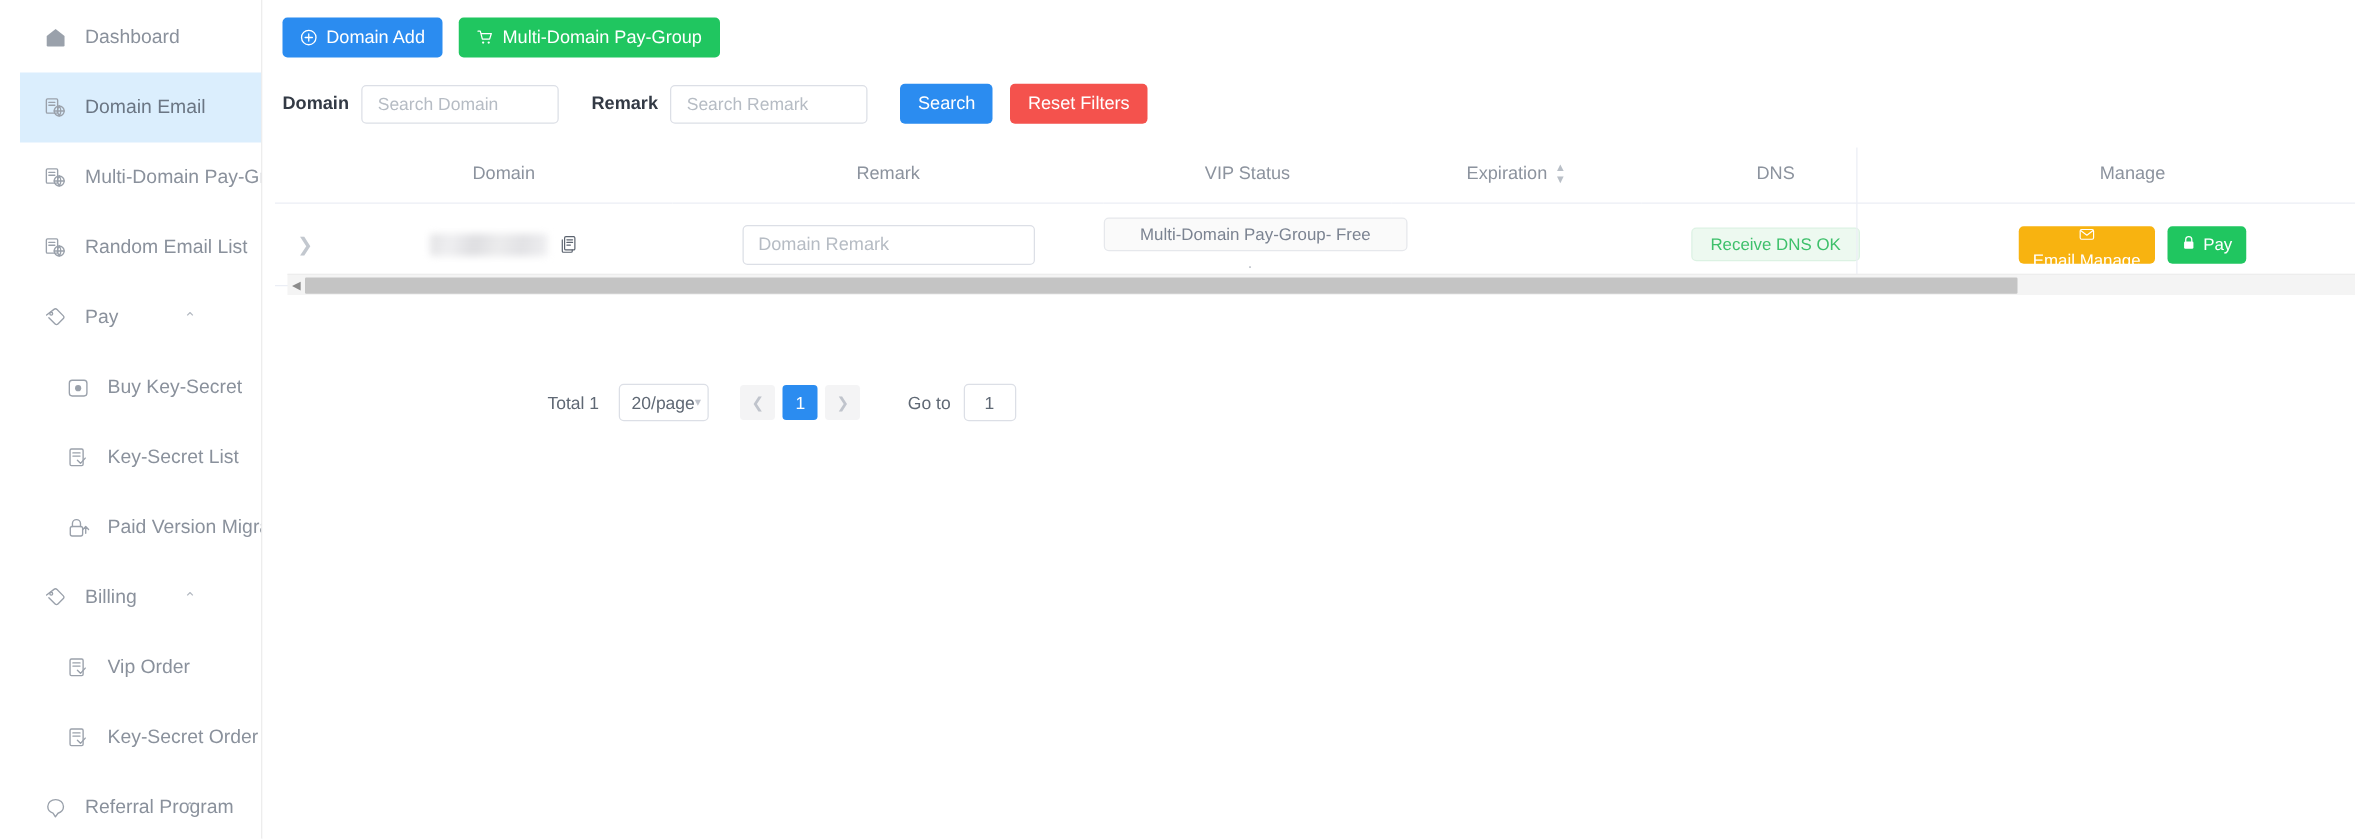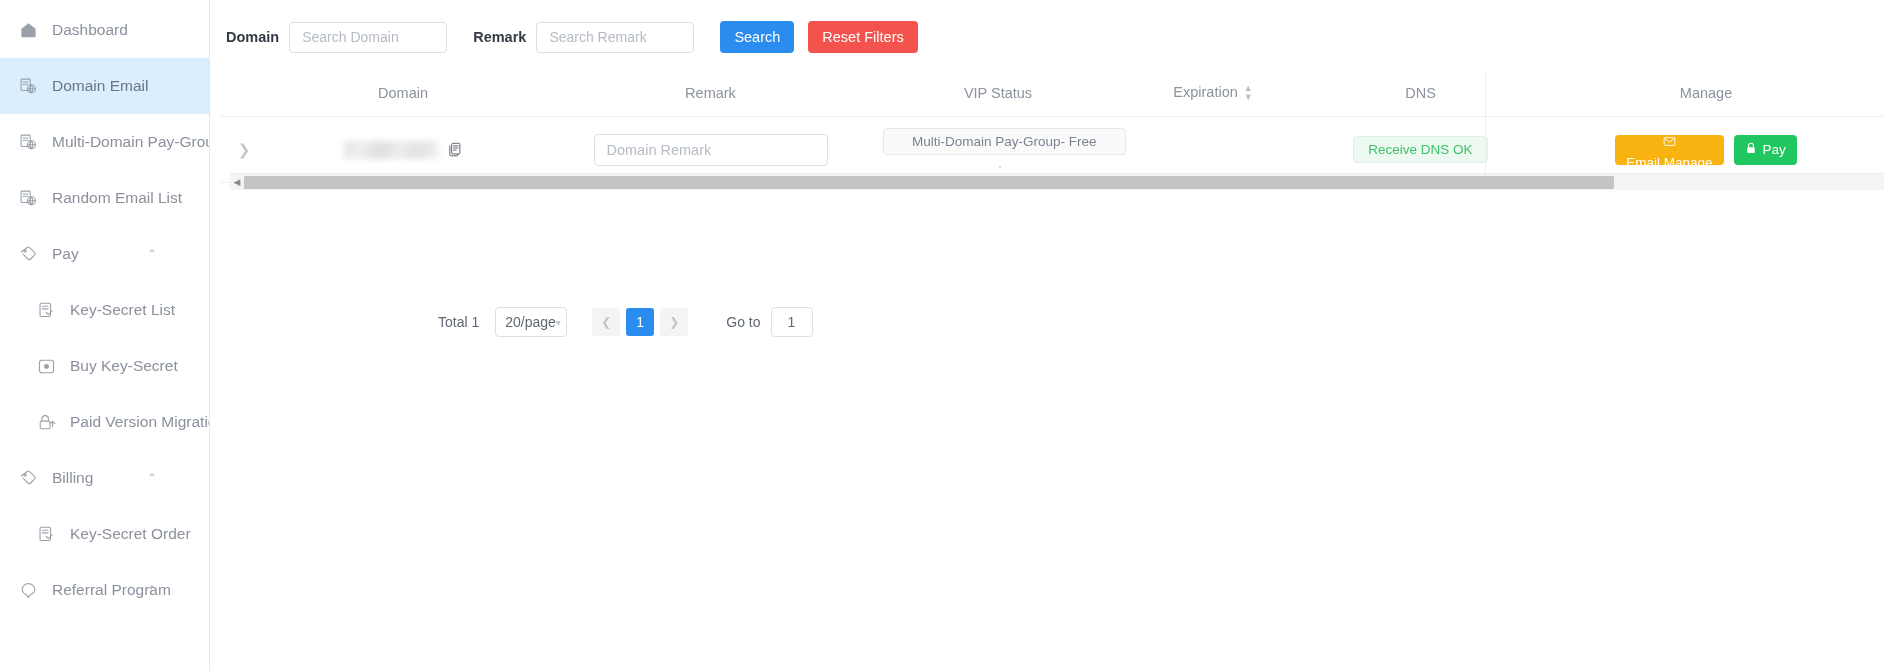--- a/index.html
+++ b/index.html
@@ -26,20 +26,21 @@
   .nav-item {
     display: flex;
     align-items: center;
     height: 56px;
     padding-left: 18px;
     color: #8a919c;
     font-size: 15.5px;
     white-space: nowrap;
     cursor: pointer;
     position: relative;
+    margin-left: 16px;
   }
   .nav-item.active {
     background: #dbeefd;
     color: #6b7684;
   }
   .nav-item .ico {
     width: 20px; height: 20px;
     min-width: 20px;
     margin-right: 14px;
     display: inline-flex;
@@ -410,39 +411,39 @@
               <path d="M2.4 7.4 8.6 2.6a2 2 0 0 1 2.6.2l5.3 5.3a1.6 1.6 0 0 1 0 2.3l-4.6 4.6a1.6 1.6 0 0 1-2.3 0L4.3 9.7" stroke="currentColor" fill="none" stroke-width="1.15" stroke-linecap="round" stroke-linejoin="round"></path>
               <circle cx="6.3" cy="6.3" r="1.2" stroke="currentColor" fill="none" stroke-width="1.15" stroke-linecap="round" stroke-linejoin="round"></circle>
             </svg>
           </span>
           <span class="label">Pay</span>
           <span class="caret">⌃</span>
         </div>
         <div class="nav-item sub">
           <span class="ico">
             <svg width="19" height="19" viewBox="0 0 20 20">
+              <rect x="2.6" y="3.4" width="14.8" height="13.2" rx="2.4" stroke="currentColor" fill="none" stroke-width="1.15" stroke-linecap="round" stroke-linejoin="round"></rect>
+              <circle cx="10" cy="10" r="2.6" fill="currentColor" stroke="none"></circle>
+            </svg>
+          </span>
+          <span class="label">Buy Key-Secret</span>
+        </div>
+        <div class="nav-item sub">
+          <span class="ico">
+            <svg width="19" height="19" viewBox="0 0 20 20">
               <rect x="3.2" y="2.3" width="11" height="14" rx="1.2" stroke="currentColor" fill="none" stroke-width="1.15" stroke-linecap="round" stroke-linejoin="round"></rect>
               <path d="M5.6 5.6h6M5.6 8.3h6" stroke="currentColor" fill="none" stroke-width="1.15" stroke-linecap="round" stroke-linejoin="round"></path>
               <path d="M9.4 11.8l2.6 2.6 4-4.4" stroke="currentColor" fill="none" stroke-width="1.15" stroke-linecap="round" stroke-linejoin="round"></path>
             </svg>
           </span>
           <span class="label">Key-Secret List</span>
         </div>
         <div class="nav-item sub">
           <span class="ico">
             <svg width="19" height="19" viewBox="0 0 20 20">
-              <rect x="2.6" y="3.4" width="14.8" height="13.2" rx="2.4" stroke="currentColor" fill="none" stroke-width="1.15" stroke-linecap="round" stroke-linejoin="round"></rect>
-              <circle cx="10" cy="10" r="2.6" fill="currentColor" stroke="none"></circle>
-            </svg>
-          </span>
-          <span class="label">Buy Key-Secret</span>
-        </div>
-        <div class="nav-item sub">
-          <span class="ico">
-            <svg width="19" height="19" viewBox="0 0 20 20">
               <path d="M5.2 8.6V6.2a3.4 3.4 0 0 1 6.8 0v2.4" stroke="currentColor" fill="none" stroke-width="1.15" stroke-linecap="round" stroke-linejoin="round"></path>
               <rect x="3.4" y="8.6" width="10.4" height="8" rx="1.6" stroke="currentColor" fill="none" stroke-width="1.15" stroke-linecap="round" stroke-linejoin="round"></rect>
               <path d="M16.4 14.4V8.8M14 11.1l2.4-2.4 2.4 2.4" stroke="currentColor" fill="none" stroke-width="1.15" stroke-linecap="round" stroke-linejoin="round"></path>
             </svg>
           </span>
           <span class="label">Paid Version Migration</span>
         </div>
         <div class="nav-item nav-group">
           <span class="ico">
             <svg width="19" height="19" viewBox="0 0 20 20">
@@ -454,36 +455,67 @@
           <span class="caret">⌃</span>
         </div>
         <div class="nav-item sub">
           <span class="ico">
             <svg width="19" height="19" viewBox="0 0 20 20">
               <rect x="3.2" y="2.3" width="11" height="14" rx="1.2" stroke="currentColor" fill="none" stroke-width="1.15" stroke-linecap="round" stroke-linejoin="round"></rect>
               <path d="M5.6 5.6h6M5.6 8.3h6" stroke="currentColor" fill="none" stroke-width="1.15" stroke-linecap="round" stroke-linejoin="round"></path>
               <path d="M9.4 11.8l2.6 2.6 4-4.4" stroke="currentColor" fill="none" stroke-width="1.15" stroke-linecap="round" stroke-linejoin="round"></path>
             </svg>
           </span>
+          <span class="label">Vip Order</span>
+        </div>
+        <div class="nav-item sub">
+          <span class="ico">
+            <svg width="19" height="19" viewBox="0 0 20 20">
+              <rect x="3.2" y="2.3" width="11" height="14" rx="1.2" stroke="currentColor" fill="none" stroke-width="1.15" stroke-linecap="round" stroke-linejoin="round"></rect>
+              <path d="M5.6 5.6h6M5.6 8.3h6" stroke="currentColor" fill="none" stroke-width="1.15" stroke-linecap="round" stroke-linejoin="round"></path>
+              <path d="M9.4 11.8l2.6 2.6 4-4.4" stroke="currentColor" fill="none" stroke-width="1.15" stroke-linecap="round" stroke-linejoin="round"></path>
+            </svg>
+          </span>
           <span class="label">Key-Secret Order</span>
         </div>
         <div class="nav-item nav-group">
           <span class="ico">
             <svg width="19" height="19" viewBox="0 0 20 20">
               <path d="M10 2.8c3.6 0 6.6 2.6 6.6 5.9 0 2.6-1.9 4.8-4.6 5.6l-2.2 3-2-3.1C5 13.3 3.4 11.3 3.4 8.7 3.4 5.4 6.4 2.8 10 2.8z" stroke="currentColor" fill="none" stroke-width="1.15" stroke-linecap="round" stroke-linejoin="round"></path>
             </svg>
           </span>
           <span class="label">Referral Program</span>
           <span class="caret">⌃</span>
         </div>
       </div>
   </nav>
 
   <main class="main">
 
+    <div class="toolbar">
+      <button class="btn btn-blue">
+        <span>
+          <svg width="14" height="14" viewBox="0 0 16 16" fill="none">
+            <circle cx="8" cy="8" r="6.6" stroke="#fff" stroke-width="1.2"></circle>
+            <path d="M8 4.7v6.6M4.7 8h6.6" stroke="#fff" stroke-width="1.2" stroke-linecap="round"></path>
+          </svg>
+        </span>
+        <span>Domain Add</span>
+      </button>
+      <button class="btn btn-green">
+        <span>
+          <svg width="14" height="14" viewBox="0 0 16 16" fill="none">
+            <path d="M1.6 2.2h2.1l1.9 7.3h6.6l1.6-5.1H4.6" stroke="#fff" stroke-width="1.15" stroke-linecap="round" stroke-linejoin="round"></path>
+            <circle cx="6.3" cy="12.6" r="1.05" fill="#fff"></circle>
+            <circle cx="11.4" cy="12.6" r="1.05" fill="#fff"></circle>
+          </svg>
+        </span>
+        <span>Multi-Domain Pay-Group</span>
+      </button>
+    </div>
 
     <div class="filterbar">
       <span class="filter-label">Domain</span>
       <input class="filter-input" type="text" placeholder="Search Domain" style="">
       <span class="filter-label">Remark</span>
       <input class="filter-input" type="text" placeholder="Search Remark" style="">
       <button class="btn btn-search">
         <span>Search</span>
       </button>
       <button class="btn btn-reset">

